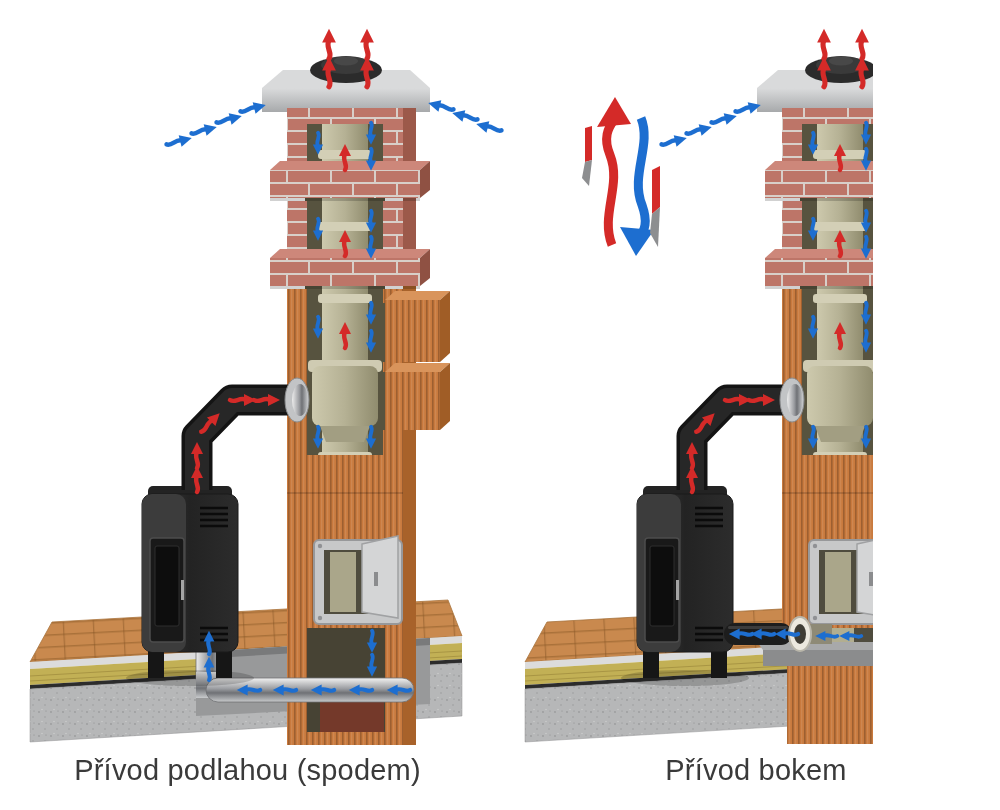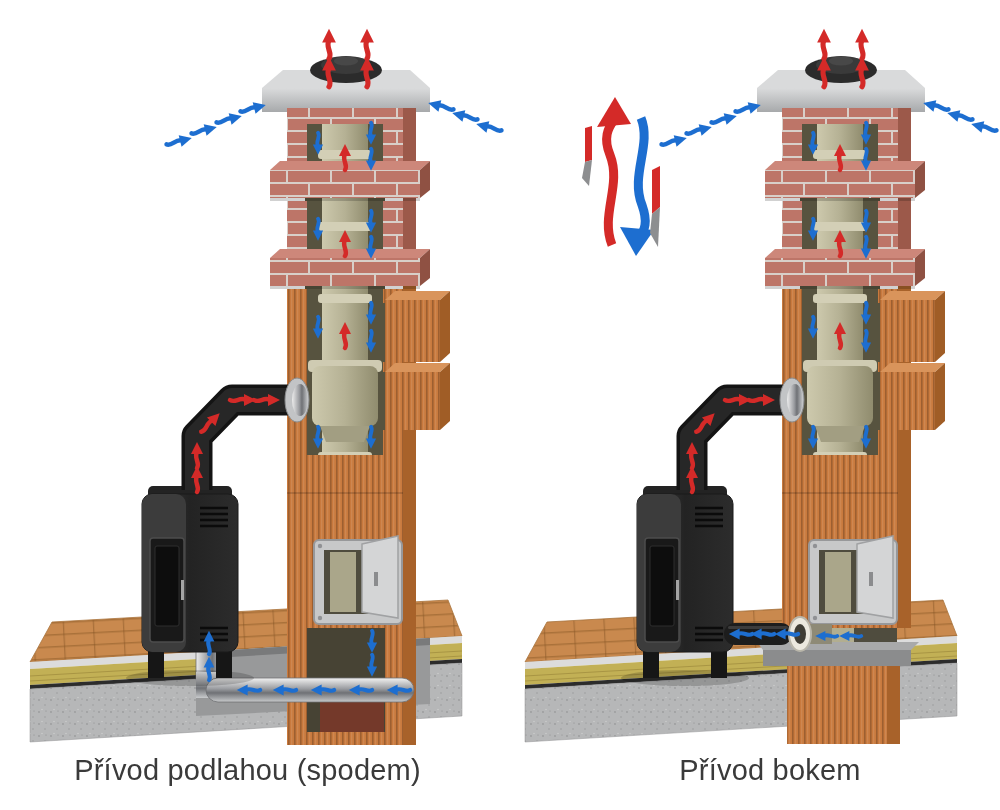--- a/index.html
+++ b/index.html
@@ -1,22 +1,22 @@
 <!DOCTYPE html>
 <html style="--page-bg: #ffffff; --caption-text: #3a3a3a; --hot-flow: #d42a28; --cold-flow: #1d6ed0; --brick: #bd7568; --brick-top: #cd877a; --brick-side: #9c594a; --mortar: #d8cfc9; --clay-block: #c97a3e; --clay-block-top: #d9945b; --clay-block-side: #a8622a; --concrete-cap: #c6c8ca; --liner: #b5b194; --liner-collar: #d3cfb6; --interior-shadow: #57533f; --stove-body: #2e2e2e; --flue-pipe: #1d1d1d; --metal-light: #f2f2f2; --metal-dark: #787a7e; --wood-floor: #c9894e; --wood-floor-dark: #a9713a; --floor-insulation: #c2b055; --screed: #dcdcdc; --membrane: #2c2c2c; --concrete-slab: #b6b7b8; --trench-cut: #98999a; --door-metal: #c7c8c9;"><head>
 <meta charset="utf-8">
 <style>
   html,body{margin:0;padding:0;background:#fff;}
-  .stage{position:relative;width:1000px;height:810px;background:var(--page-bg,#fff);overflow:hidden;
+  .stage{position:relative;width:873px;height:810px;background:var(--page-bg,#fff);overflow:hidden;
          font-family:"Liberation Sans",sans-serif;}
   .art{position:absolute;left:0;top:0;}
   .caption{position:absolute;top:754px;font-size:29px;color:var(--caption-text,#3a3a3a);
            text-align:center;letter-spacing:.2px;}
   .caption.left{left:30px;width:435px;}
-  .caption.right{left:575px;width:390px;}
+  .caption.right{left:561px;width:390px;}
   .hot{color:var(--hot-flow,#d42a28);}
   .cold{color:var(--cold-flow,#1d6ed0);}
 </style>
 </head>
 <body>
 
 <div class="stage">
 
 <svg class="art" width="1000" height="810" viewBox="0 0 1000 810">
   <defs>

